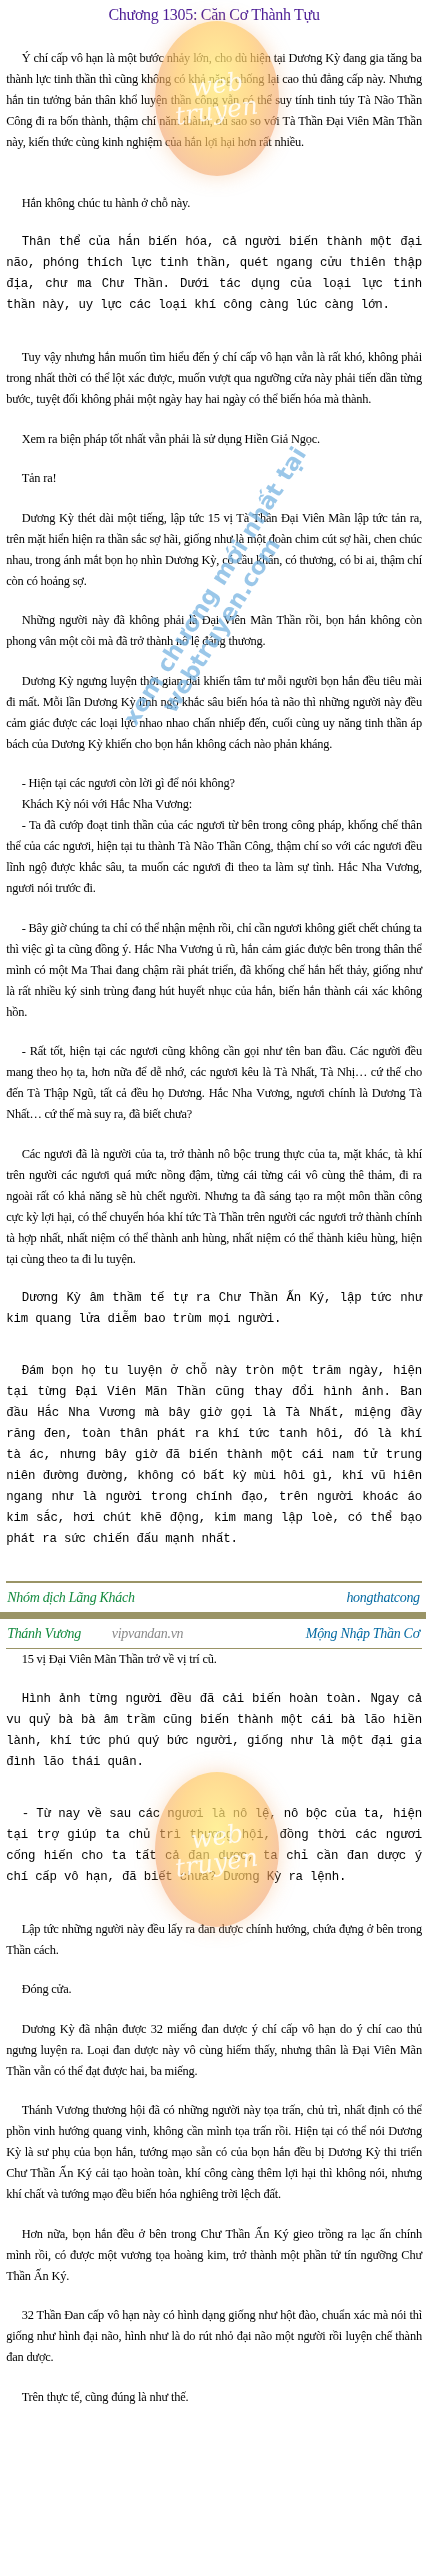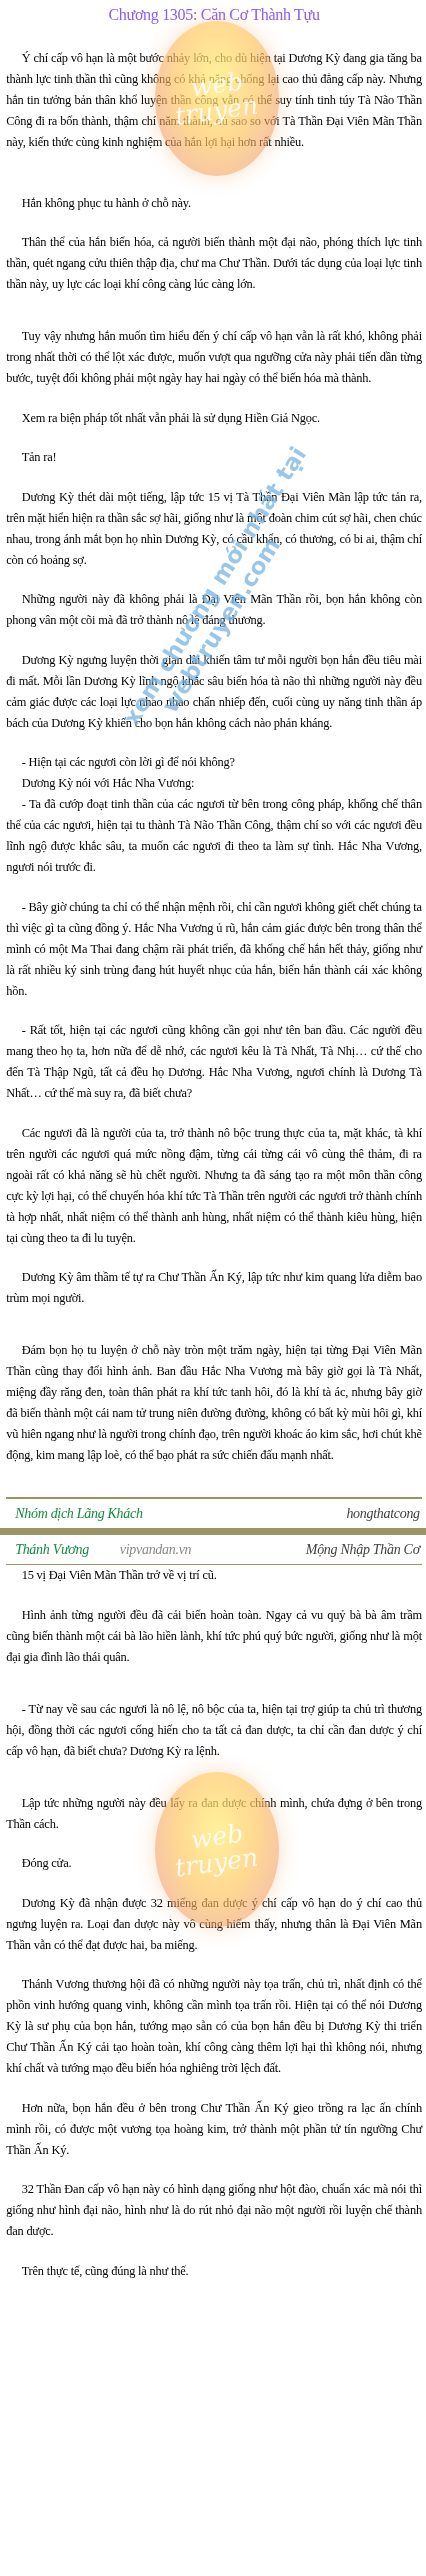--- a/index.html
+++ b/index.html
@@ -15,38 +15,38 @@
       color: #000000;
     }
     .page {
       position: relative;
       width: 426px;
       padding: 0 4.1px 12.4px 6.2px;
       box-sizing: border-box;
     }
     .chapter-title {
       text-align: center;
-      color: #8b5cf6;
+      color: #4c1d95;
       font-size: 16px;
       font-weight: normal;
       margin: 0;
       padding-top: 3.1px;
       line-height: 23px;
       letter-spacing: -0.3px;
     }
     .para {
       font-size: 12.4px;
       line-height: 21px;
       text-align: justify;
       text-indent: 15.5px;
       margin: 0 0 18.5px 0;
       letter-spacing: -0.2px;
     }
     .para.tight { margin-bottom: 0; }
-    .para.gap-lg { margin-bottom: 31px; }
+    .para.gap-lg { margin-bottom: 31px; font-family: Liberation Mono, monospace; }
     .para.first { margin-top: 21.6px; margin-bottom: 40px; }
 
     
     .banner {
       margin: 29px -4.1px 0 0;
       position: relative;
     }
     .banner .rule-top {
       height: 1.5px;
       background: #9a9466;
@@ -54,34 +54,33 @@
     }
     .banner .row {
       display: flex;
       justify-content: space-between;
       align-items: center;
       font-style: italic;
       font-size: 14px;
       line-height: 29px;
       padding: 0 6.2px 0 1px;
       letter-spacing: -0.3px;
-      margin-left: 8px;
     }
     .banner .band {
       height: 7.2px;
       background: #9a9466;
       margin-left: -6.2px;
     }
     .banner .rule-bottom {
       height: 1.5px;
       background: #9a9466;
       margin-right: 4.1px;
     }
     .green { color: #138a3e; }
-    .salmon { color: #404040; }
+    .salmon { color: #0369a1; }
     .grey { color: #8a8a8a; }
     .banner .row .mid { flex: 1; text-align: left; padding-left: 31px; }
 
     
     .wm-badge {
       position: absolute;
       width: 124px;
       height: 155px;
       border-radius: 50%;
       background: radial-gradient(ellipse at 50% 38%, rgba(255,236,120,0.75) 0%, rgba(255,200,100,0.7) 45%, rgba(240,150,90,0.55) 75%, rgba(255,255,255,0) 100%);
@@ -128,30 +127,30 @@
     <div style="padding-left:31px;">webtruyen.com</div>
   </div>
   <div class="wm-badge" style="left:155px; top:1772px;">
     <div class="wm-text">web</div>
     <div class="wm-text">truyen</div>
   </div>
 
   <h1 class="chapter-title">Chương 1305: Căn Cơ Thành Tựu</h1>
 
   <p class="para first">Ý chí cấp vô hạn là một bước nhảy lớn, cho dù hiện tại Dương Kỳ đang gia tăng ba thành lực tinh thần thì cũng không có khả năng chống lại cao thủ đẳng cấp này. Nhưng hắn tin tưởng bản thân khổ luyện thần công vẫn có thể suy tính tinh túy Tà Não Thần Công đi ra bốn thành, thậm chí năm thành, dù sao so với Tà Thần Đại Viên Mãn Thần này, kiến thức cùng kinh nghiệm của hắn lợi hại hơn rất nhiều.</p>
-  <p class="para">Hắn không phục tu hành ở chỗ này.</p>
+  <p class="para">Hắn không chúc tu hành ở chỗ này.</p>
   <p class="para gap-lg">Thân thể của hắn biến hóa, cả người biến thành một đại não, phóng thích lực tinh thần, quét ngang cửu thiên thập địa, chư ma Chư Thần. Dưới tác dụng của loại lực tinh thần này, uy lực các loại khí công càng lúc càng lớn.</p>
   <p class="para">Tuy vậy nhưng hắn muốn tìm hiểu đến ý chí cấp vô hạn vẫn là rất khó, không phải trong nhất thời có thể lột xác được, muốn vượt qua ngưỡng cửa này phải tiến dần từng bước, tuyệt đối không phải một ngày hay hai ngày có thể biến hóa mà thành.</p>
   <p class="para">Xem ra biện pháp tốt nhất vẫn phải là sử dụng Hiền Giả Ngọc.</p>
   <p class="para">Tản ra!</p>
   <p class="para">Dương Kỳ thét dài một tiếng, lập tức 15 vị Tà Thần Đại Viên Mãn lập tức tản ra, trên mặt hiển hiện ra thần sắc sợ hãi, giống như là một đoàn chim cút sợ hãi, chen chúc nhau, trong ánh mắt bọn họ nhìn Dương Kỳ, có cầu khẩn, có thương, có bi ai, thậm chí còn có hoảng sợ.</p>
   <p class="para">Những người này đã không phải là Đại Viên Mãn Thần rồi, bọn hắn không còn phong vân một cõi mà đã trở thành nô lệ đáng thương.</p>
   <p class="para">Dương Kỳ ngưng luyện thời gian dài khiến tâm tư mỗi người bọn hắn đều tiêu mài đi mất. Mỗi lần Dương Kỳ lĩnh ngộ khắc sâu biến hóa tà não thì những người này đều cảm giác được các loại lực nhao nhao chấn nhiếp đến, cuối cùng uy năng tinh thần áp bách của Dương Kỳ khiến cho bọn hắn không cách nào phản kháng.</p>
   <p class="para tight">- Hiện tại các ngươi còn lời gì để nói không?</p>
-  <p class="para tight">Dương Kỳ nói với Hắc Nha Vương:</p>
+  <p class="para tight">Khách Kỳ nói với Hắc Nha Vương:</p>
   <p class="para">- Ta đã cướp đoạt tinh thần của các ngươi từ bên trong công pháp, khống chế thân thể của các ngươi, hiện tại tu thành Tà Não Thần Công, thậm chí so với các ngươi đều lĩnh ngộ được khắc sâu, ta muốn các ngươi đi theo ta làm sự tình. Hắc Nha Vương, ngươi nói trước đi.</p>
   <p class="para">- Bây giờ chúng ta chỉ có thể nhận mệnh rồi, chỉ cần ngươi không giết chết chúng ta thì việc gì ta cũng đồng ý. Hắc Nha Vương ủ rũ, hắn cảm giác được bên trong thân thể mình có một Ma Thai đang chậm rãi phát triển, đã khống chế hắn hết thảy, giống như là rất nhiều ký sinh trùng đang hút huyết nhục của hắn, biến hắn thành cái xác không hồn.</p>
   <p class="para">- Rất tốt, hiện tại các ngươi cũng không cần gọi như tên ban đầu. Các người đều mang theo họ ta, hơn nữa để dễ nhớ, các ngươi kêu là Tà Nhất, Tà Nhị… cứ thế cho đến Tà Thập Ngũ, tất cả đều họ Dương. Hắc Nha Vương, ngươi chính là Dương Tà Nhất… cứ thế mà suy ra, đã biết chưa?</p>
   <p class="para">Các ngươi đã là người của ta, trở thành nô bộc trung thực của ta, mặt khác, tà khí trên người các ngươi quá mức nồng đậm, từng cái từng cái vô cùng thê thảm, đi ra ngoài rất có khả năng sẽ hù chết người. Nhưng ta đã sáng tạo ra một môn thần công cực kỳ lợi hại, có thể  chuyển hóa khí tức Tà Thần trên người các ngươi trở thành chính tà hợp nhất, nhất niệm có thể thành anh hùng, nhất niệm có thể thành kiêu hùng, hiện tại cùng theo ta đi lu tuyện.</p>
   <p class="para gap-lg">Dương Kỳ âm thầm tế tự ra Chư Thần Ấn Ký, lập tức như kim quang lửa diễm bao trùm mọi người.</p>
   <p class="para gap-lg">Đám bọn họ tu luyện ở chỗ này tròn một trăm ngày, hiện tại từng Đại Viên Mãn Thần cũng thay đổi hình ảnh. Ban đầu Hắc Nha Vương mà bây giờ gọi là Tà Nhất, miệng đầy răng đen, toàn thân phát ra khí tức tanh hôi, đó là khí tà ác, nhưng bây giờ đã biến thành một cái nam tử trung niên đường đường, không có bất kỳ mùi hôi gì, khí vũ  hiên ngang như là người trong chính đạo, trên người khoác áo kim sắc, hơi chút khẽ động, kim mang lập loè, có thể bạo phát ra sức chiến đấu mạnh nhất.</p>
 
   <div class="banner">
     <div class="rule-top"></div>
     <div class="row">
@@ -163,21 +162,21 @@
       <span class="green">Thánh Vương</span>
       <span class="grey mid">vipvandan.vn</span>
       <span class="salmon">Mộng Nhập Thần Cơ</span>
     </div>
     <div class="rule-bottom"></div>
   </div>
 
   <p class="para">15 vị Đại Viên Mãn Thần trở về vị trí cũ.</p>
   <p class="para gap-lg">Hình ảnh từng người đều đã cải biến hoàn toàn. Ngay cả vu quỷ bà bà âm trầm cũng biến thành một cái bà lão hiền lành, khí tức phú quý bức người, giống như là một đại gia đình lão thái quân.</p>
   <p class="para gap-lg">- Từ nay về sau các ngươi là nô lệ, nô bộc của ta, hiện tại trợ giúp ta chủ trì thương hội, đồng thời các ngươi cống hiến cho ta tất cả đan dược, ta chỉ cần đan dược ý chí cấp vô hạn, đã biết chưa? Dương Kỳ ra lệnh.</p>
-  <p class="para">Lập tức những người này đều lấy ra đan dược chính mình, chứa đựng ở bên trong Thần cách.</p>
+  <p class="para">Lập tức những người này đều lấy ra đan dược chính hướng, chứa đựng ở bên trong Thần cách.</p>
   <p class="para">Đóng cửa.</p>
   <p class="para">Dương Kỳ đã nhận được 32 miếng đan dược ý chí cấp vô hạn do ý chí cao thủ ngưng luyện ra. Loại đan dược này vô cùng hiếm thấy, nhưng thân là Đại Viên Mãn Thần vẫn có thể đạt được hai, ba miếng.</p>
   <p class="para">Thánh Vương thương hội đã có những người này tọa trấn, chủ trì, nhất định có thể phồn vinh hướng quang vinh, không cần mình tọa trấn rồi. Hiện tại có thể nói Dương Kỳ là sư phụ của bọn hắn, tướng mạo sẵn có của bọn hắn đều bị Dương Kỳ thi triển Chư Thần Ấn Ký cải tạo hoàn toàn, khí công càng thêm lợi hại thì không nói, nhưng khí chất và tướng mạo đều biến hóa nghiêng trời lệch đất.</p>
   <p class="para"> Hơn nữa, bọn hắn đều ở bên trong Chư Thần Ấn Ký gieo trồng ra lạc ấn chính mình rồi, có được một vương tọa hoàng  kim, trở thành một phần tử tín ngưỡng Chư Thần Ấn Ký.</p>
   <p class="para">32 Thần Đan cấp vô hạn này có hình dạng giống như hột đào, chuẩn xác mà nói thì giống như hình đại não, hình như là do rút nhỏ đại não một người rồi luyện chế thành đan dược.</p>
   <p class="para">Trên thực tế, cũng đúng là như thế.</p>
 
 </div>
 
 

